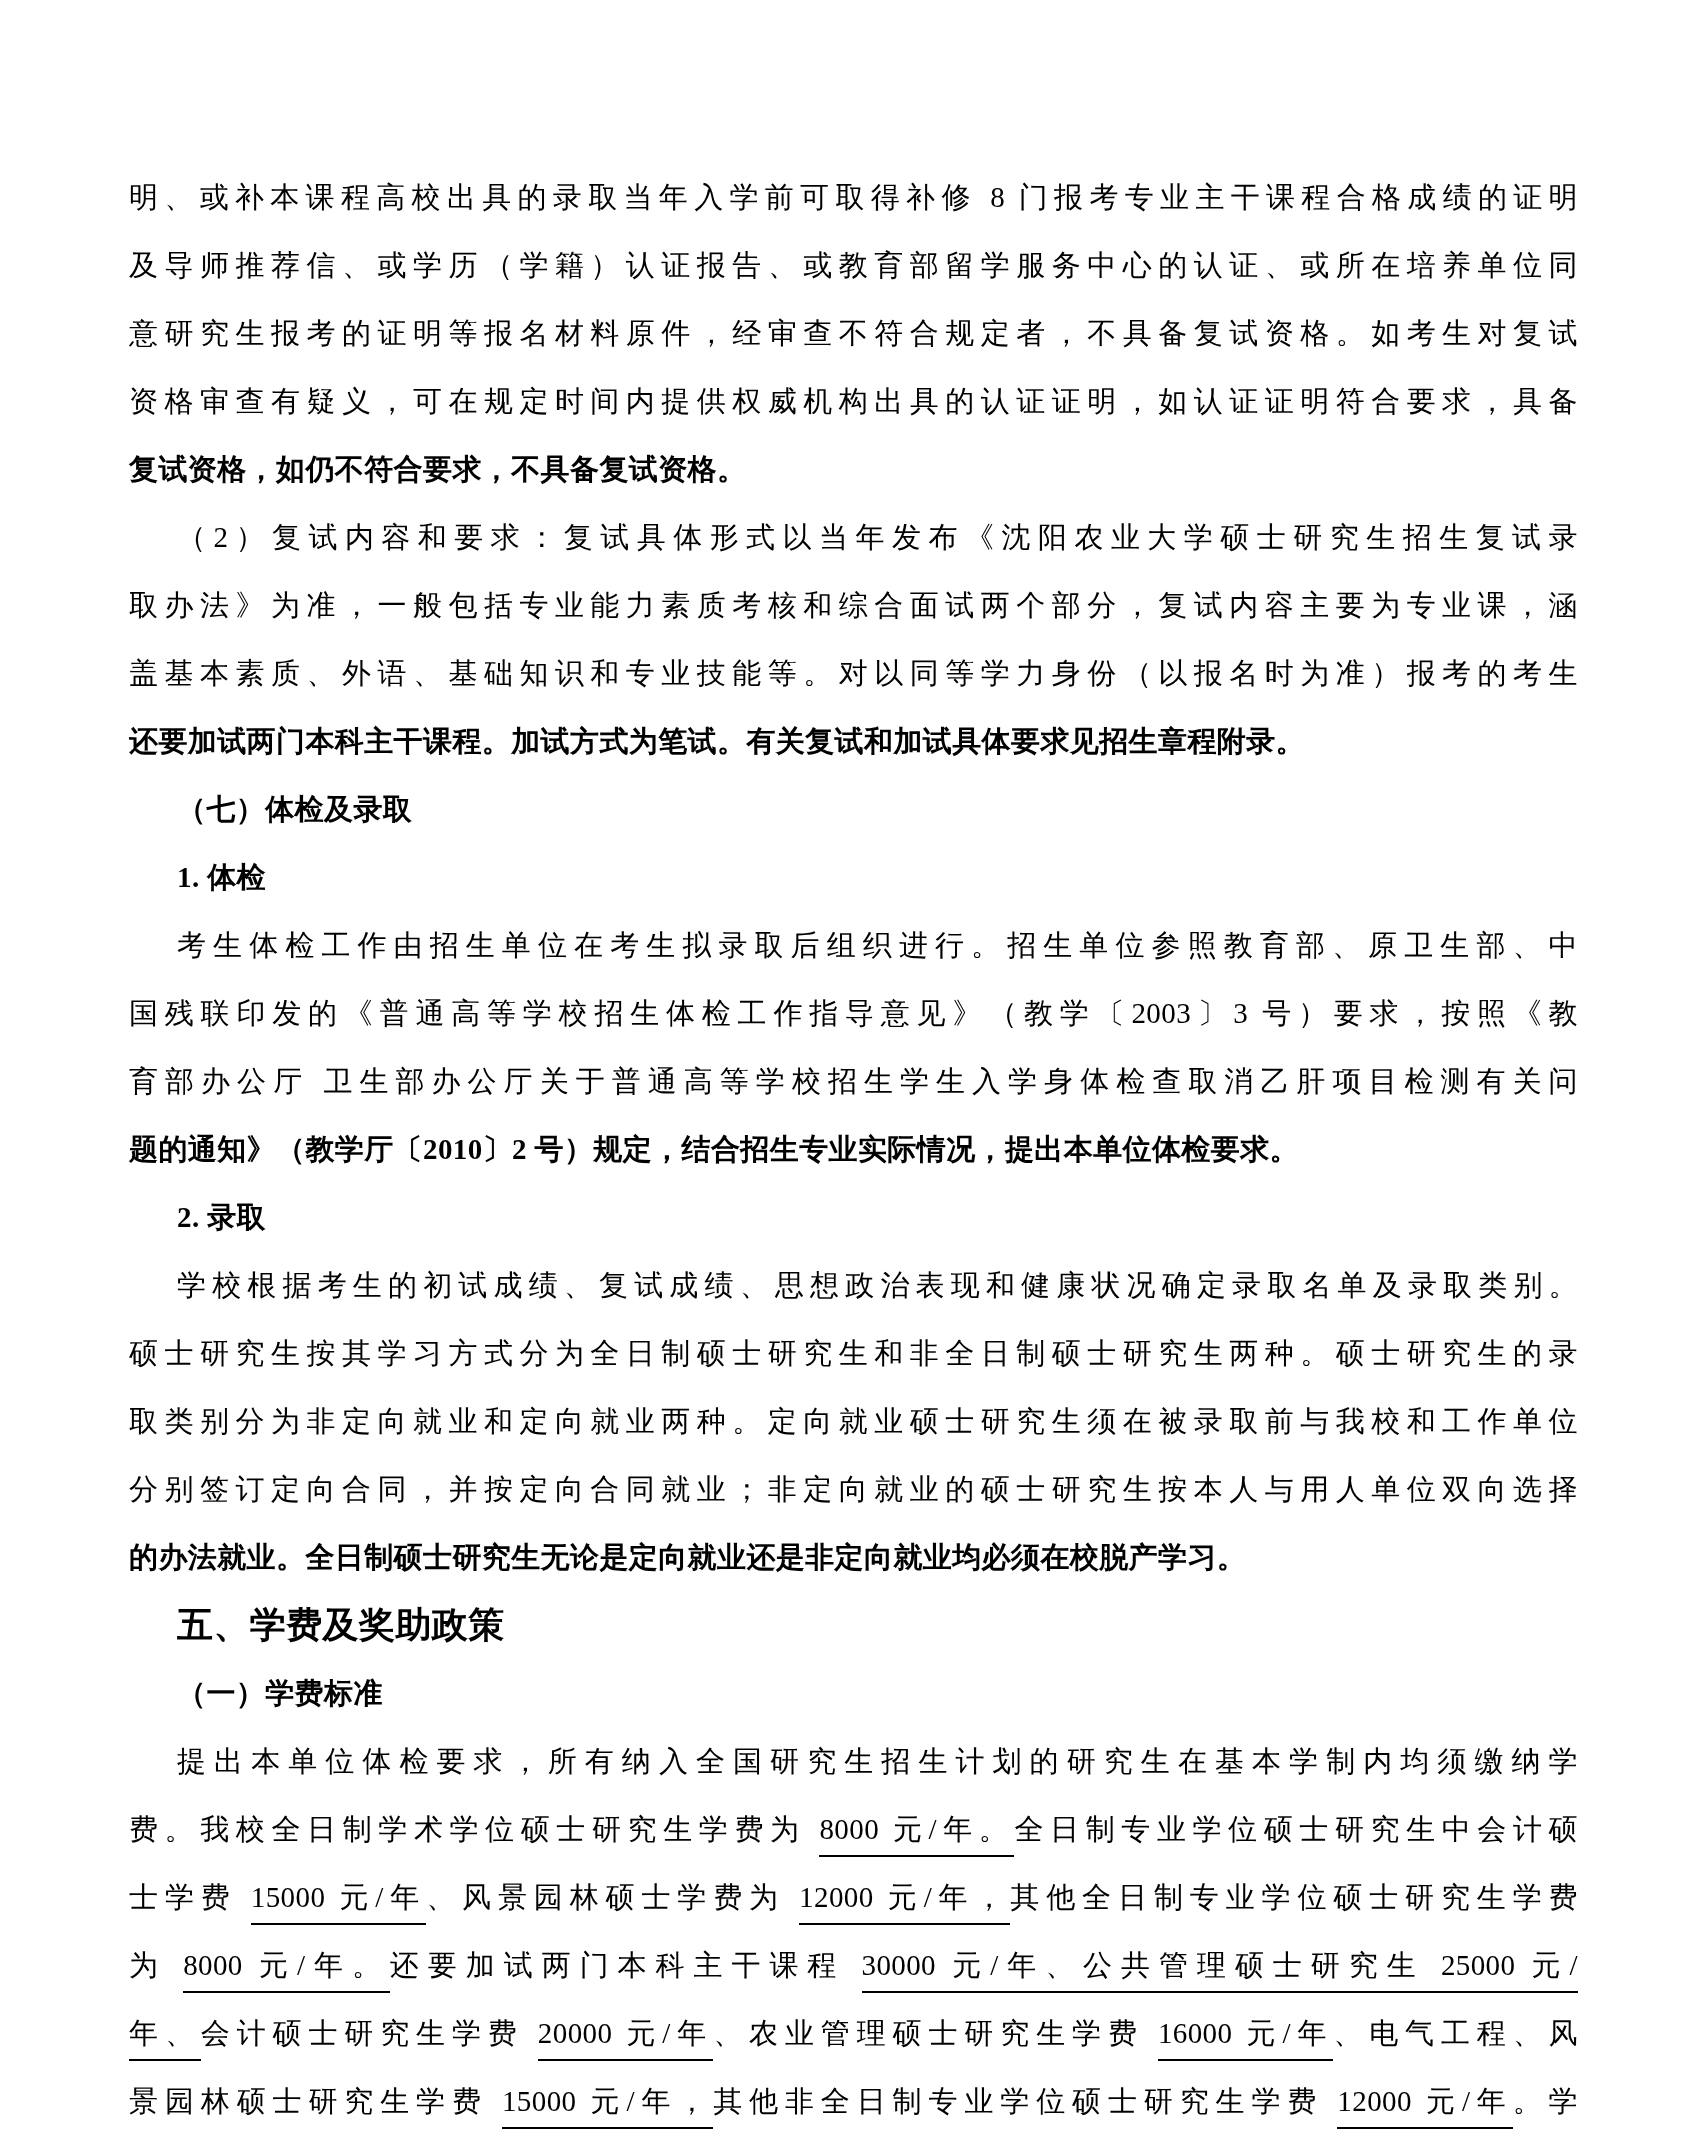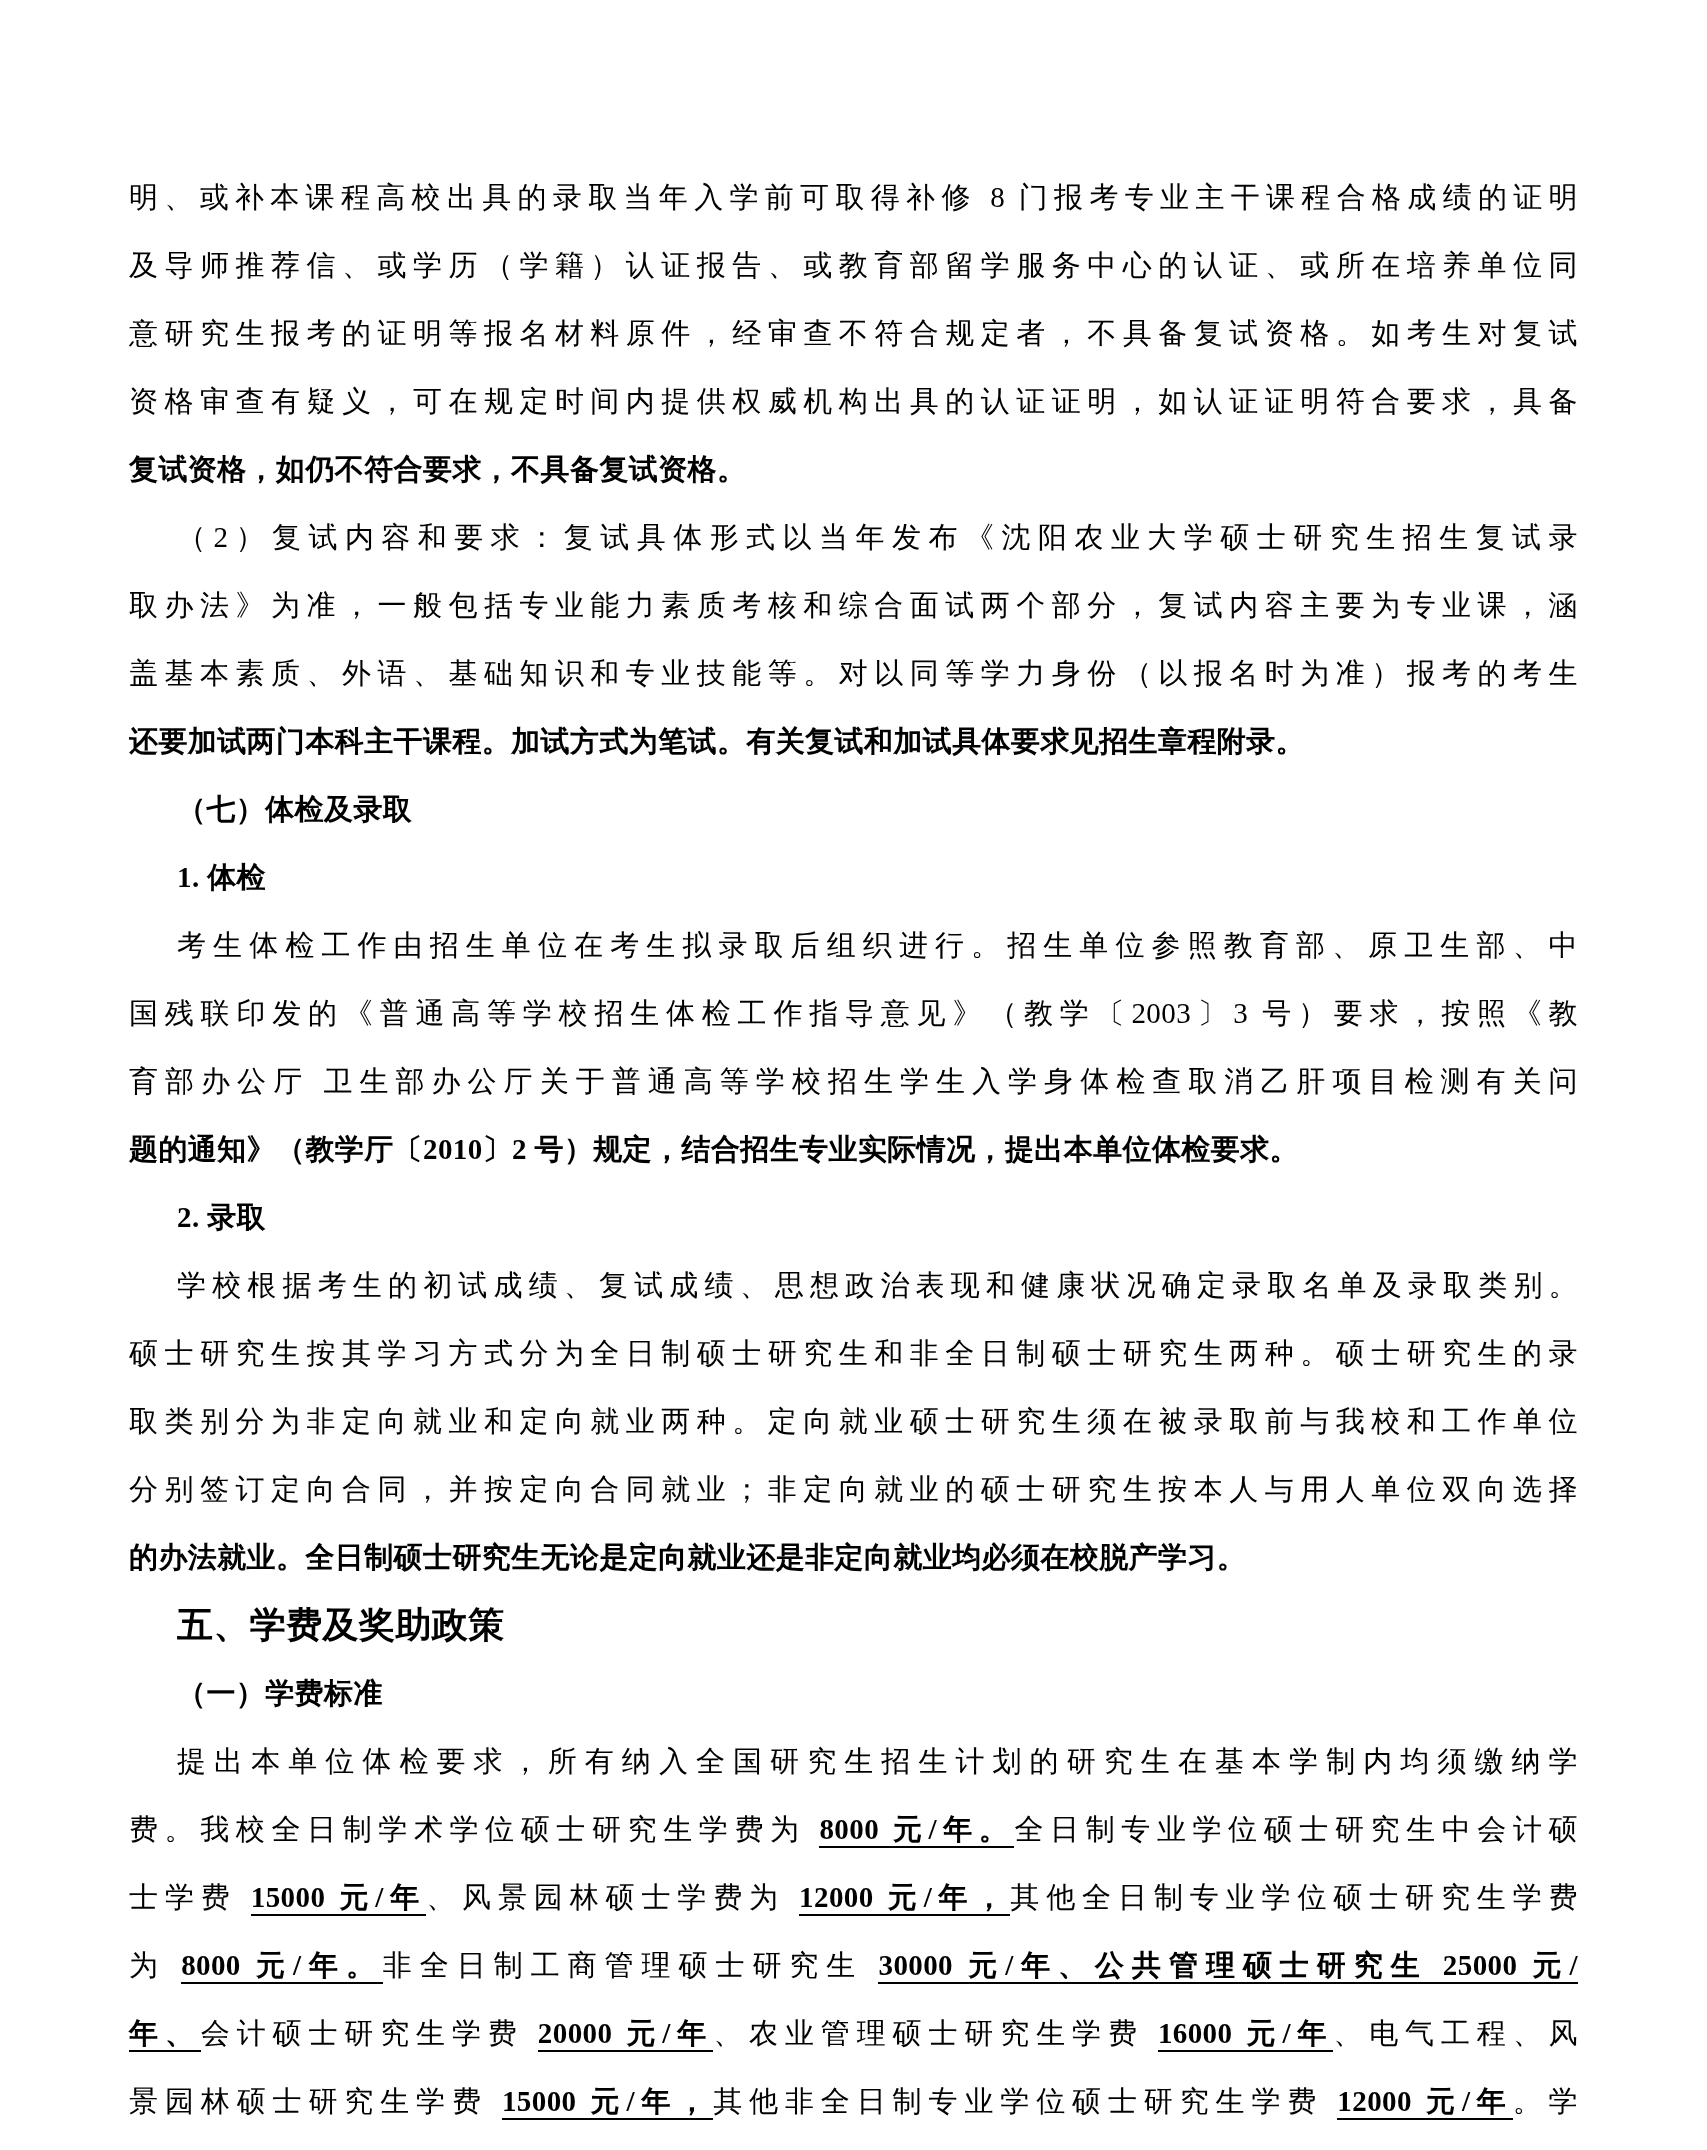--- a/index.html
+++ b/index.html
@@ -39,22 +39,21 @@
   .line.indent {
     text-indent: 48px;
   }
   .line.heading {
     font-weight: bold;
     font-size: 36px;
     font-family: Liberation Sans, sans-serif;
   }
   .u {
     border-bottom: 2.6px solid #000000;
-    padding-bottom: 1px;
-    font-weight: bold;
+    padding-bottom: 10px;
   }
 </style>
 </head>
 <body>
 
 <div class="page">
   <div class="content" id="content">
       <div class="line"><span>明、或补本课程高校出具的录取当年入学前可取得补修 8 门报考专业主干课程合格成绩的证明</span></div>
       <div class="line"><span>及导师推荐信、或学历（学籍）认证报告、或教育部留学服务中心的认证、或所在培养单位同</span></div>
       <div class="line"><span>意研究生报考的证明等报名材料原件，经审查不符合规定者，不具备复试资格。如考生对复试</span></div>
@@ -74,20 +73,20 @@
       <div class="line indent"><span>学校根据考生的初试成绩、复试成绩、思想政治表现和健康状况确定录取名单及录取类别。</span></div>
       <div class="line"><span>硕士研究生按其学习方式分为全日制硕士研究生和非全日制硕士研究生两种。硕士研究生的录</span></div>
       <div class="line"><span>取类别分为非定向就业和定向就业两种。定向就业硕士研究生须在被录取前与我校和工作单位</span></div>
       <div class="line"><span>分别签订定向合同，并按定向合同就业；非定向就业的硕士研究生按本人与用人单位双向选择</span></div>
       <div class="line noFill"><span>的办法就业。全日制硕士研究生无论是定向就业还是非定向就业均必须在校脱产学习。</span></div>
       <div class="line noFill indent heading"><span>五、学费及奖助政策</span></div>
       <div class="line noFill indent"><span>（一）学费标准</span></div>
       <div class="line indent"><span>提出本单位体检要求，所有纳入全国研究生招生计划的研究生在基本学制内均须缴纳学</span></div>
       <div class="line"><span>费。我校全日制学术学位硕士研究生学费为 </span><span class="u">8000 元/年。</span><span>全日制专业学位硕士研究生中会计硕</span></div>
       <div class="line"><span>士学费 </span><span class="u">15000 元/年</span><span>、风景园林硕士学费为 </span><span class="u">12000 元/年，</span><span>其他全日制专业学位硕士研究生学费</span></div>
-      <div class="line"><span>为 </span><span class="u">8000 元/年。</span><span>非全日制工商管理硕士研究生 </span><span class="u">30000 元/年、公共管理硕士研究生 25000 元/</span></div>
+      <div class="line"><span>为 </span><span class="u">8000 元/年。</span><span>还要加试两门本科主干课程 </span><span class="u">30000 元/年、公共管理硕士研究生 25000 元/</span></div>
       <div class="line"><span class="u">年、</span><span>会计硕士研究生学费 </span><span class="u">20000 元/年</span><span>、农业管理硕士研究生学费 </span><span class="u">16000 元/年</span><span>、电气工程、风</span></div>
       <div class="line"><span>景园林硕士研究生学费 </span><span class="u">15000 元/年，</span><span>其他非全日制专业学位硕士研究生学费 </span><span class="u">12000 元/年</span><span>。学</span></div>
       <div class="line noFill"></div>
     </div>
 
 </div>
 
 
 </body></html>

